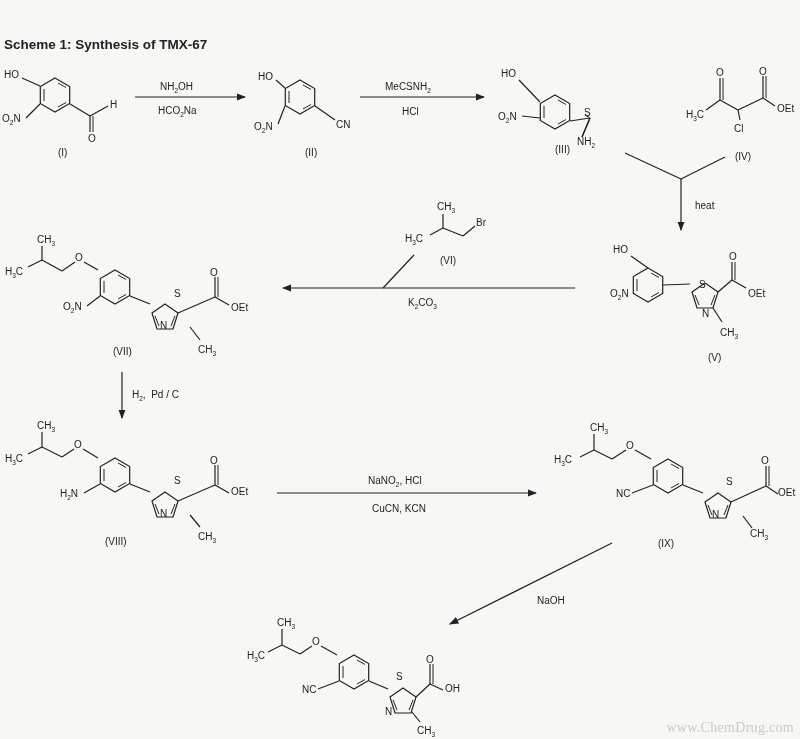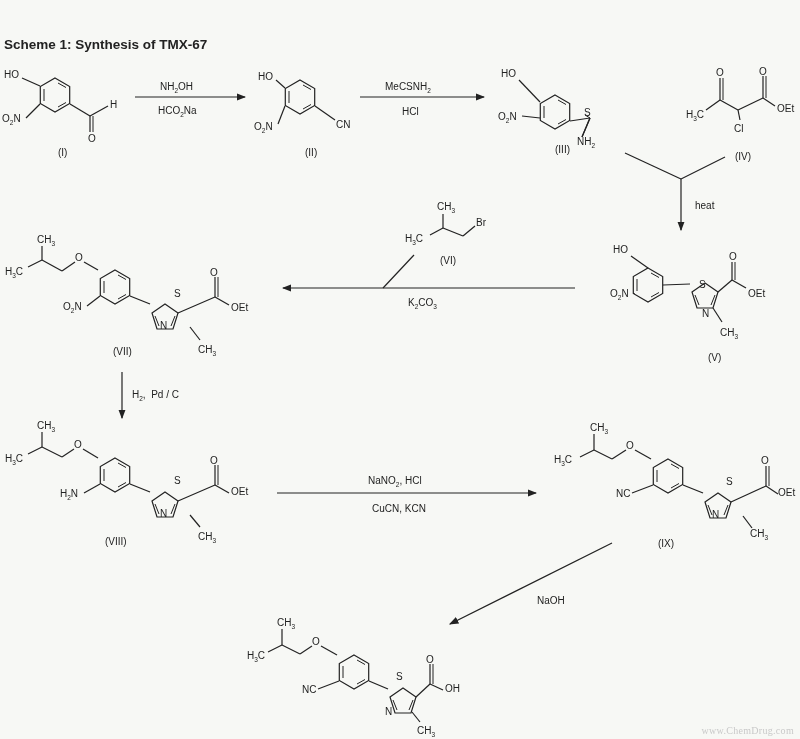--- a/index.html
+++ b/index.html
@@ -6,21 +6,21 @@
   body { width:800px; height:739px; position:relative; overflow:hidden;
          font-family:"Liberation Sans", sans-serif; color:#222; }
   .title { position:absolute; left:4px; top:5px; font-weight:bold; font-size:13.5px; color:#222;margin-top:32px; }
   svg.scheme { position:absolute; left:0; top:0; }
   svg text { font-family:"Liberation Sans", sans-serif; fill:#222; }
   .lbl { font-size:10px; }
   .sm { font-size:6.5px; }
   .reag { font-size:10px; }
   .cmpd { font-size:10px; }
   .wm { position:absolute; right:6px; bottom:3px; font-family:"Liberation Serif", serif;
-        font-size:10px; color:#c9c9c9; letter-spacing:0.3px; }
+        font-size:14px; color:#c9c9c9; letter-spacing:0.3px; }
 </style>
 </head>
 <body>
 
 <div class="title">Scheme 1: Synthesis of TMX-67</div>
 
 <svg class="scheme" width="800" height="739" viewBox="0 0 800 739">
   <defs>
     <marker id="ah" markerWidth="8" markerHeight="6" refX="7" refY="3" orient="auto">
       <path d="M0,0 L8,3 L0,6 Z" fill="#222"></path>

